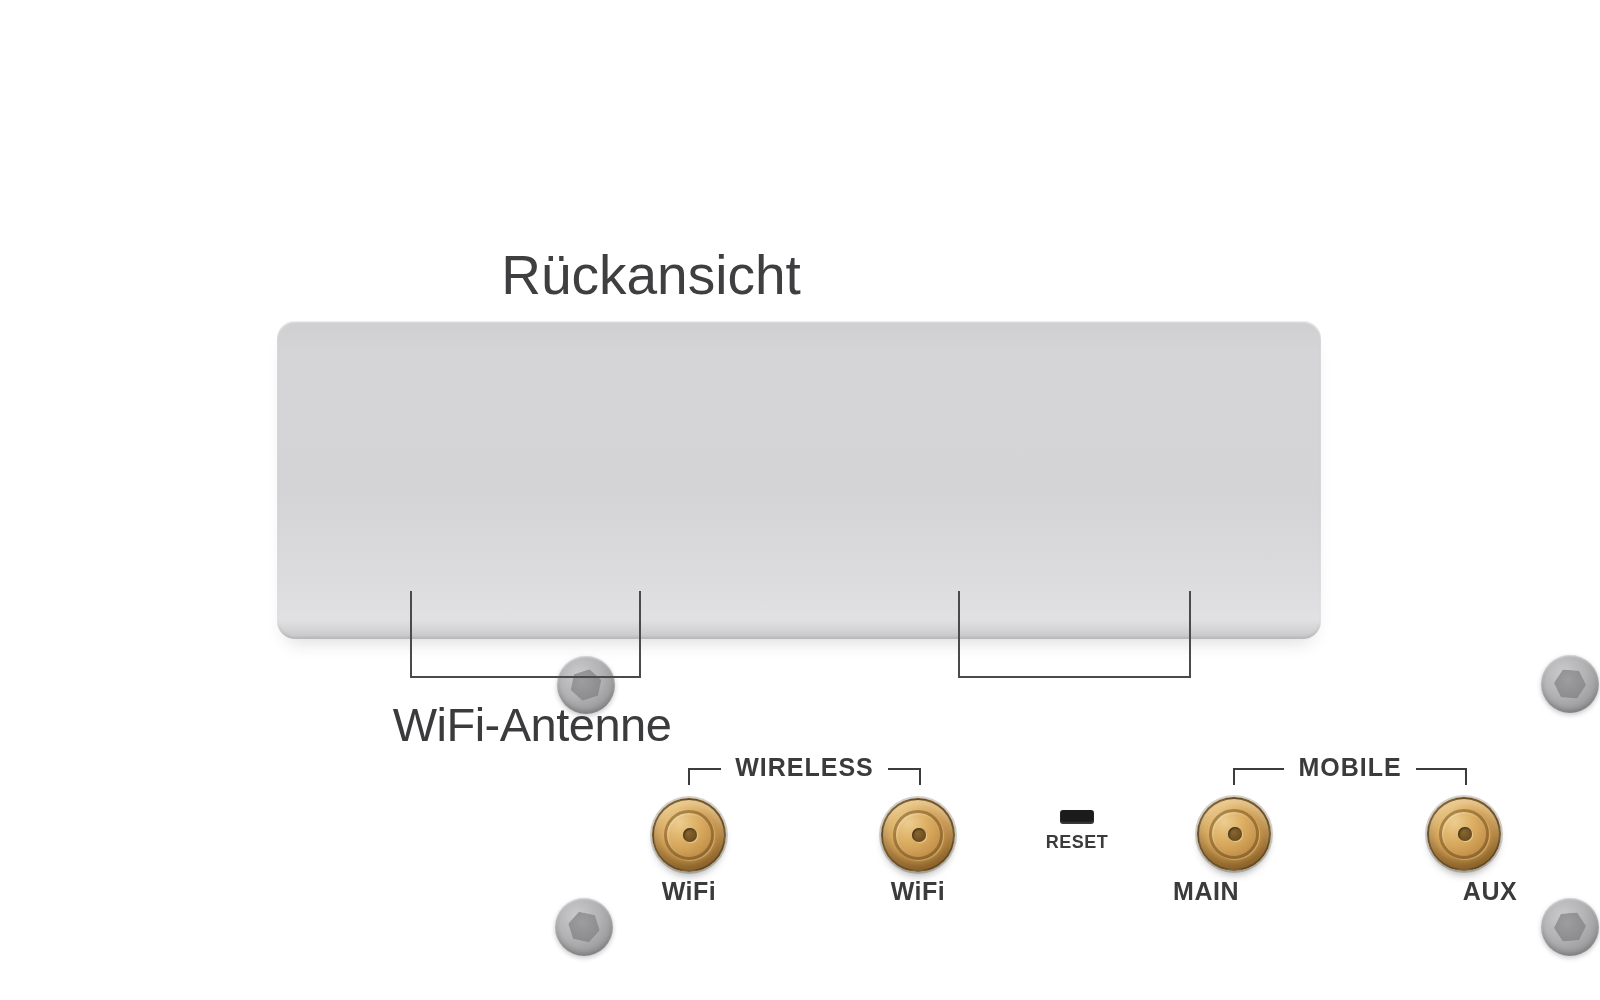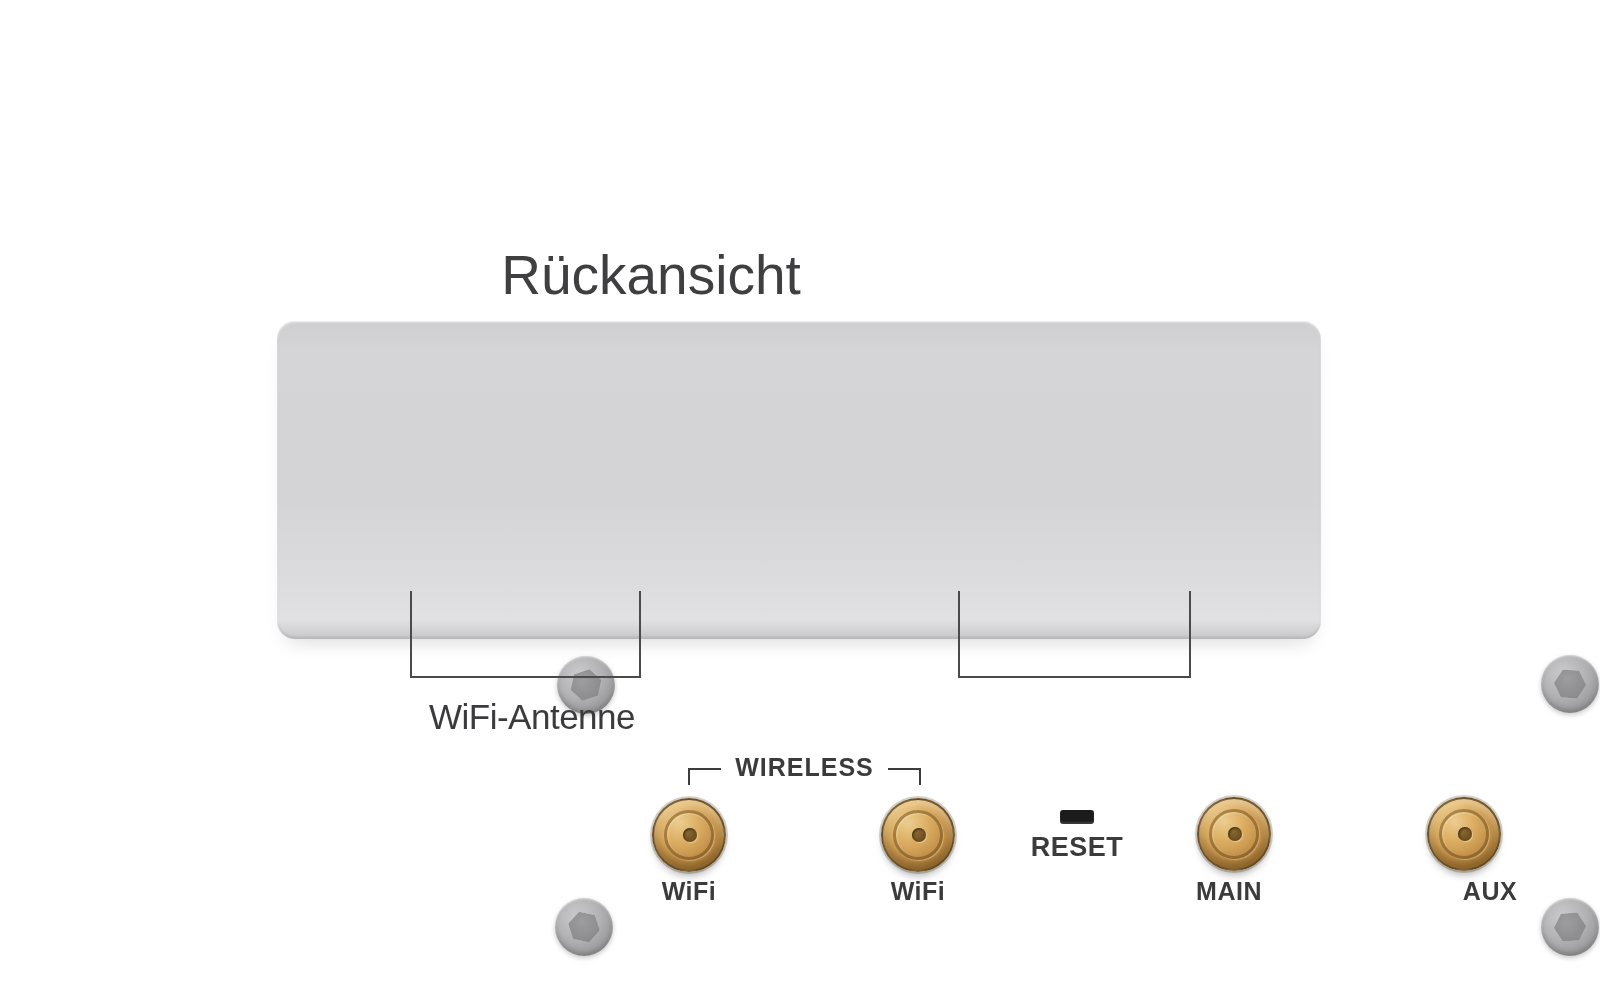--- a/index.html
+++ b/index.html
@@ -62,29 +62,29 @@
   .connector.c2{left:604px;top:477px;}
   .connector.c3{left:920px;top:476px;}
   .connector.c4{left:1150px;top:476px;}
 
   
   .port-label{
     position:absolute;top:556px;transform:translateX(-50%);
     font-size:25px;font-weight:700;letter-spacing:.5px;color:var(--panel-label-text,#3b3b3b);white-space:nowrap;
   }
   .port-label.p1{left:412px;} .port-label.p2{left:641px;}
-  .port-label.p3{left:952px;} .port-label.p4{left:1213px;}
+  .port-label.p3{left:929px;} .port-label.p4{left:1213px;}
 
   .reset-slot{
     position:absolute;left:783px;top:489px;width:34px;height:14px;border-radius:3px;
     background:var(--reset-slot,#1b1b1b);box-shadow:inset 0 -2px 2px rgba(255,255,255,.15);
   }
   .reset-label{
     position:absolute;left:800px;top:511px;transform:translateX(-50%);
-    font-size:27px;font-weight:700;letter-spacing:.5px;color:var(--panel-label-text,#3b3b3b);
+    font-size:18px;font-weight:700;letter-spacing:.5px;color:var(--panel-label-text,#3b3b3b);
   }
 
   
   .group-bracket{position:absolute;display:flex;align-items:flex-start;}
   .group-bracket.wireless{left:411px;top:447px;width:233px;}
   .group-bracket.mobile{left:956px;top:447px;width:234px;}
   .gb-corner{flex:1;height:15px;border-top:2.5px solid var(--bracket-line,#3c3c3c);}
   .gb-corner.l{border-left:2.5px solid var(--bracket-line,#3c3c3c);}
   .gb-corner.r{border-right:2.5px solid var(--bracket-line,#3c3c3c);}
   .gb-label{
@@ -97,21 +97,21 @@
     position:absolute;top:591px;height:87px;box-sizing:border-box;
     border-left:2px solid var(--callout-line,#4a4a4a);
     border-right:2px solid var(--callout-line,#4a4a4a);
     border-bottom:2px solid var(--callout-line,#4a4a4a);
   }
   .callout-bracket.wifi{left:410px;width:231px;}
   .callout-bracket.mobile{left:958px;width:233px;}
 
   .annotation{
     position:absolute;top:697px;transform:translateX(-50%);white-space:nowrap;
-    font-size:35px;font-weight:400;letter-spacing:-.5px;color:var(--annotation-text,#3b3b3d);
+    font-size:47px;font-weight:400;letter-spacing:-.5px;color:var(--annotation-text,#3b3b3d);
   }
   .annotation.wifi{left:532px;}
   .annotation.mobile{left:1072px;}
 </style>
 </head>
 <body>
 
 <div class="stage">
 
   <div class="title">Rückansicht</div>
@@ -130,20 +130,25 @@
     <div class="screw s4">
         <span class="hex"></span>
       </div>
 
     <div class="group-bracket wireless">
       <span class="gb-corner l"></span>
       <span class="gb-label">WIRELESS</span>
       <span class="gb-corner r"></span>
     </div>
 
+    <div class="group-bracket mobile">
+      <span class="gb-corner l"></span>
+      <span class="gb-label">MOBILE</span>
+      <span class="gb-corner r"></span>
+    </div>
 
     <div class="connector c1"></div>
     <div class="connector c2"></div>
     <div class="connector c3"></div>
     <div class="connector c4"></div>
 
     <div class="port-label p1">WiFi</div>
     <div class="port-label p2">WiFi</div>
     <div class="port-label p3">MAIN</div>
     <div class="port-label p4">AUX</div>

